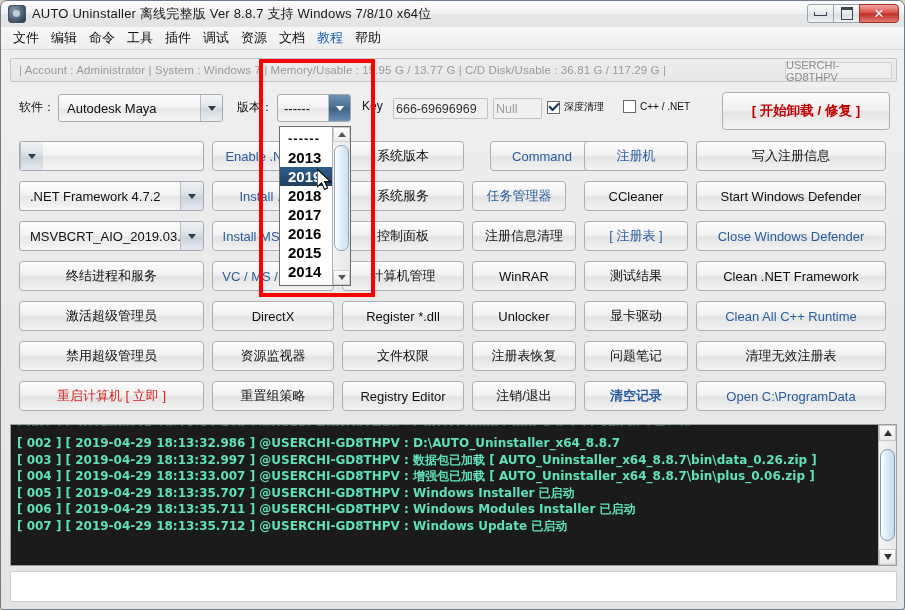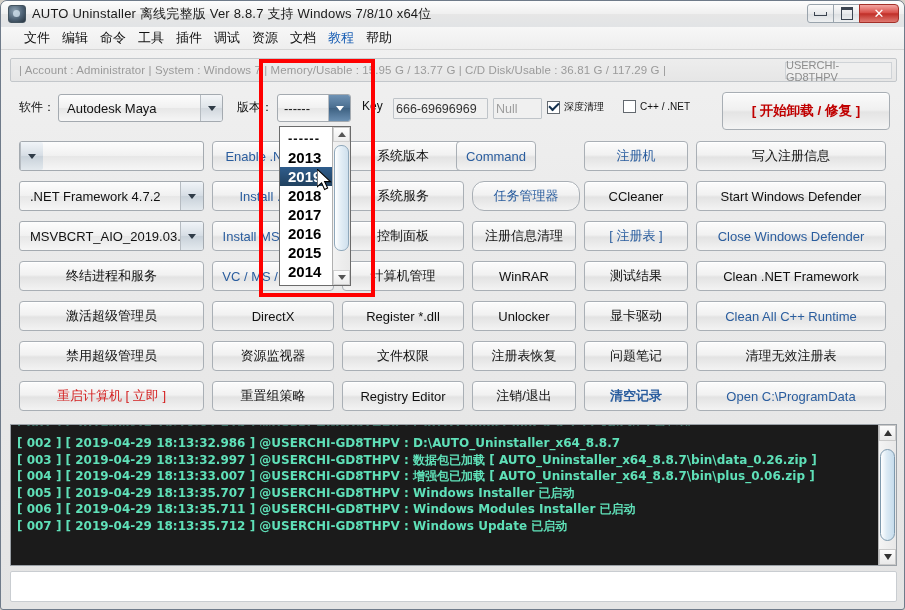--- a/index.html
+++ b/index.html
@@ -56,21 +56,21 @@
     border-color:#a33029;
     color:#fff;font-weight:bold;font-size:13px;
   }
   .wb-min{width:11px;height:3px;border:1px solid #3b4450;border-top:none;background:transparent;}
   .wb-max{width:10px;height:9px;border:1px solid #3b4450;border-top-width:3px;background:transparent;}
   
   .menubar{
     position:absolute;left:0;top:26px;right:0;height:23px;
     background:linear-gradient(180deg,#f7f7f7 0%,#eeeeee 100%);
     border-bottom:1px solid #d6d6d6;
-    display:flex;align-items:center;padding-left:17px;box-sizing:border-box;
+    display:flex;align-items:center;padding-left:6px;box-sizing:border-box;
   }
   .menuitem{
     font-size:13px;color:#111;padding:2px 6px;white-space:nowrap;cursor:default;
   }
   .menuitem.blue{color:#1a5fb4;}
   
   .statusstrip{
     position:absolute;left:9px;top:57px;width:887px;height:24px;
     border:1px solid #c3c7cb;
     background:linear-gradient(180deg,#ededed 0%,#e6e6e6 100%);
@@ -334,22 +334,22 @@
     <div class="gbtn" style="left:211px;top:240px;width:122px;">重置组策略</div>
 
     <div class="gbtn" style="left:341px;top:0px;width:122px;">系统版本</div>
     <div class="gbtn" style="left:341px;top:40px;width:122px;">系统服务</div>
     <div class="gbtn" style="left:341px;top:80px;width:122px;">控制面板</div>
     <div class="gbtn" style="left:341px;top:120px;width:122px;">计算机管理</div>
     <div class="gbtn" style="left:341px;top:160px;width:122px;">Register *.dll</div>
     <div class="gbtn" style="left:341px;top:200px;width:122px;">文件权限</div>
     <div class="gbtn" style="left:341px;top:240px;width:122px;">Registry Editor</div>
 
-    <div class="gbtn blue" style="left:455px;top:0px;width:80px;">Command</div>
-    <div class="gbtn blue" style="left:471px;top:40px;width:108px;border-radius:12px;">任务管理器</div>
+    <div class="gbtn blue" style="left:489px;top:0px;width:104px;">Command</div>
+    <div class="gbtn blue" style="left:471px;top:40px;width:94px;">任务管理器</div>
     <div class="gbtn" style="left:471px;top:80px;width:104px;">注册信息清理</div>
     <div class="gbtn" style="left:471px;top:120px;width:104px;">WinRAR</div>
     <div class="gbtn" style="left:471px;top:160px;width:104px;">Unlocker</div>
     <div class="gbtn" style="left:471px;top:200px;width:104px;">注册表恢复</div>
     <div class="gbtn" style="left:471px;top:240px;width:104px;">注销/退出</div>
 
     <div class="gbtn blue" style="left:583px;top:0px;width:104px;">注册机</div>
     <div class="gbtn" style="left:583px;top:40px;width:104px;">CCleaner</div>
     <div class="gbtn blue" style="left:583px;top:80px;width:104px;">[  注册表  ]</div>
     <div class="gbtn" style="left:583px;top:120px;width:104px;">测试结果</div>

